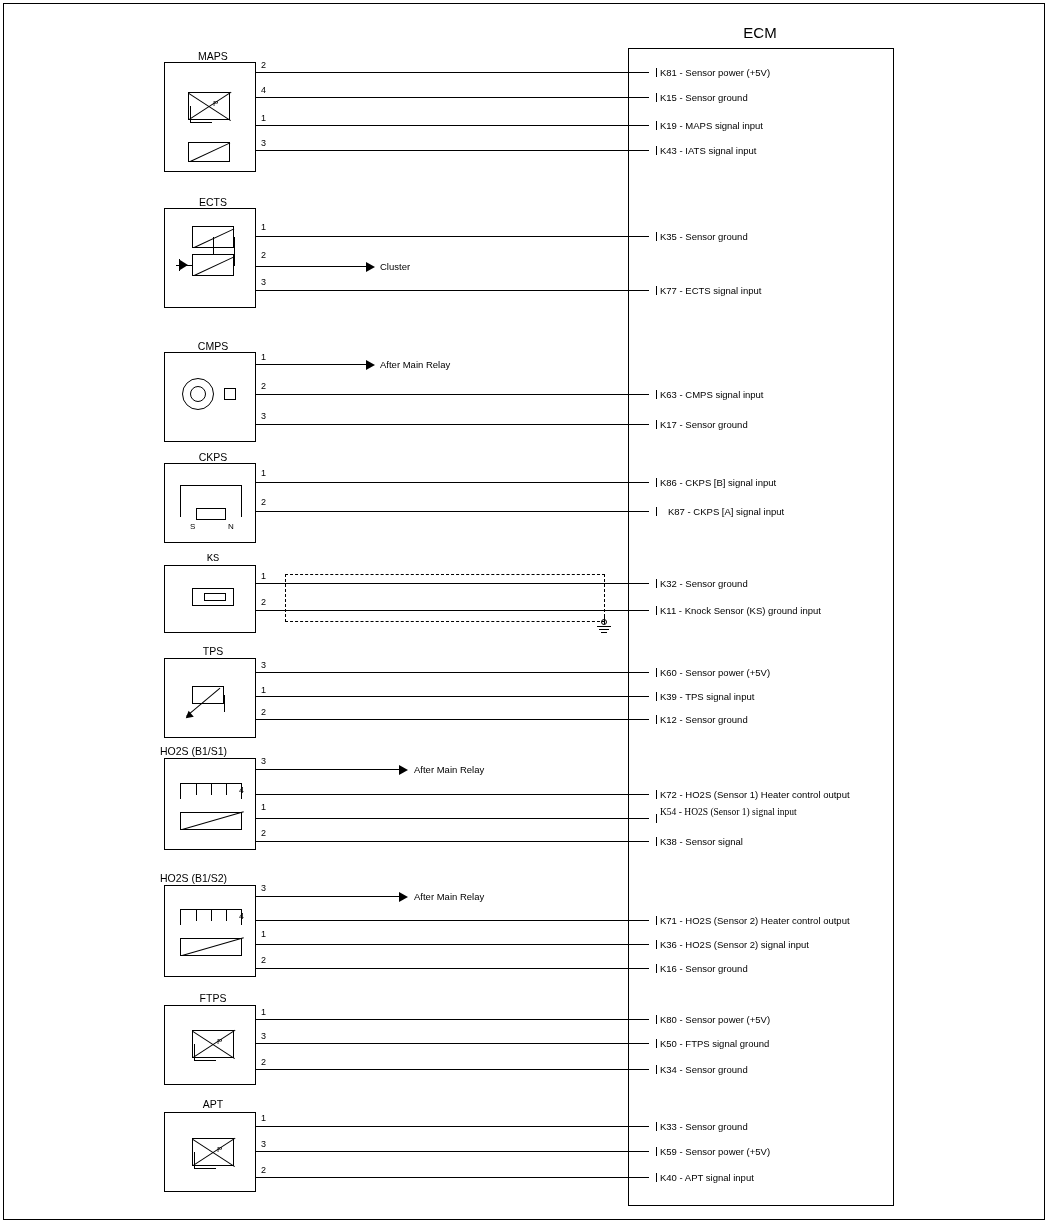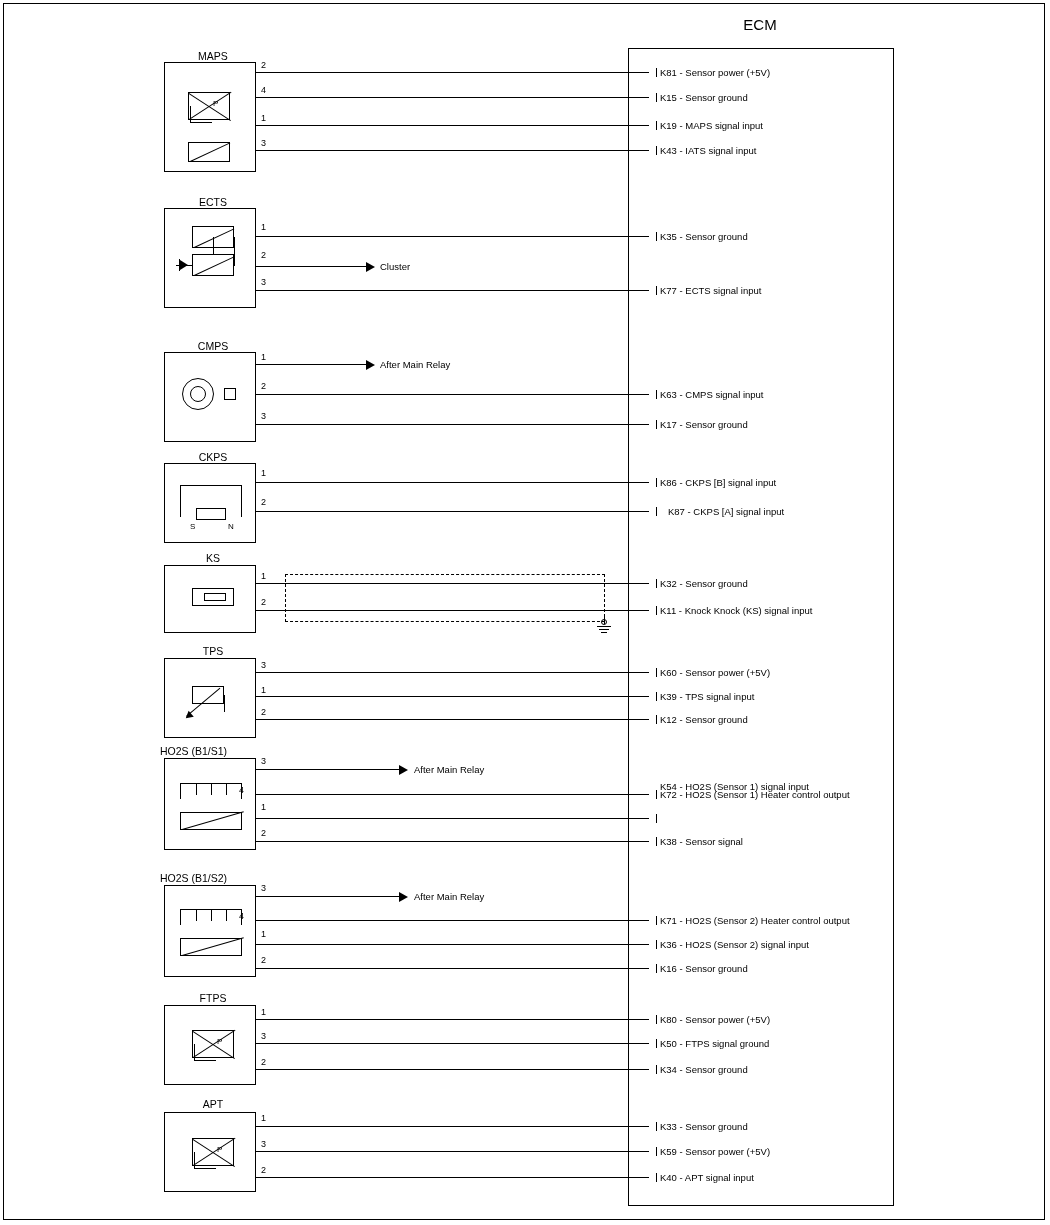--- a/index.html
+++ b/index.html
@@ -1,20 +1,20 @@
 <!DOCTYPE html>
 <html><head>
 <meta charset="utf-8">
 <style>
   html,body{margin:0;padding:0;background:#ffffff;}
   body{font-family:"Liberation Sans", sans-serif;}
   #page{position:relative;width:1050px;height:1225px;background:#fff;overflow:hidden;}
   .frame{position:absolute;left:3px;top:3px;width:1042px;height:1217px;border:1px solid #000;box-sizing:border-box;}
   .ecm-box{position:absolute;left:628px;top:48px;width:266px;height:1158px;border:1px solid #000;box-sizing:border-box;background:#fff;}
-  .ecm-title{position:absolute;left:700px;top:16px;width:120px;text-align:center;font-size:15px;color:#000;}
+  .ecm-title{position:absolute;left:700px;top:24px;width:120px;text-align:center;font-size:15px;color:#000;}
   .sensor-box{position:absolute;border:1px solid #000;box-sizing:border-box;background:#fff;}
   .sensor-label{position:absolute;font-size:10.5px;color:#000;text-align:center;}
   .pin-num{position:absolute;font-size:9px;color:#000;}
   .wire{position:absolute;background:#000;height:1px;}
   .vwire{position:absolute;background:#000;width:1px;}
   .pinlabel{position:absolute;font-size:9.5px;color:#000;white-space:nowrap;}
   .arrow{position:absolute;width:0;height:0;border-left:9px solid #000;border-top:5px solid transparent;border-bottom:5px solid transparent;}
   .arrowlabel{position:absolute;font-size:9.5px;color:#000;white-space:nowrap;text-align:center;}
   .inner{position:absolute;border:1px solid #000;box-sizing:border-box;background:#fff;}
   .dashed{position:absolute;border:1px dashed #000;box-sizing:border-box;background:transparent;}
@@ -123,41 +123,41 @@
   <div class="pin-num" style="left:261px;top:468px;">1</div>
   <div class="pin-num" style="left:261px;top:497px;">2</div>
 
   <div class="wire" style="left:256px;top:482px;width:393px;"></div>
   <div class="wire" style="left:256px;top:511px;width:393px;"></div>
   <div class="vwire" style="left:656px;top:478px;height:9px;"></div>
   <div class="vwire" style="left:656px;top:507px;height:9px;"></div>
   <div class="pinlabel" style="left:660px;top:477px;">K86 - CKPS [B] signal input</div>
   <div class="pinlabel" style="left:660px;top:506px;padding-left:8px;">K87 - CKPS [A] signal input</div>
 
-  <div class="sensor-label" style="left:168px;top:552px;width:90px;">KS</div>
+  <div class="sensor-label" style="left:168px;top:552px;width:90px;font-family:Liberation Mono, monospace;">KS</div>
   <div class="sensor-box" style="left:164px;top:565px;width:92px;height:68px;"></div>
   <div class="inner" style="left:192px;top:588px;width:42px;height:18px;"></div>
   <div class="inner" style="left:204px;top:593px;width:22px;height:8px;"></div>
 
   <div class="pin-num" style="left:261px;top:571px;">1</div>
   <div class="pin-num" style="left:261px;top:597px;">2</div>
 
   <div class="wire" style="left:256px;top:583px;width:393px;"></div>
   <div class="wire" style="left:256px;top:610px;width:393px;"></div>
   <div class="dashed" style="left:285px;top:574px;width:320px;height:48px;"></div>
   <div class="vwire" style="left:604px;top:616px;height:8px;"></div>
   <div class="circle" style="left:601px;top:619px;width:6px;height:6px;"></div>
   <div class="gnd1" style="left:597px;top:626px;width:14px;"></div>
   <div class="gnd2" style="left:599px;top:629px;width:10px;"></div>
   <div class="gnd3" style="left:601px;top:632px;width:6px;"></div>
 
   <div class="vwire" style="left:656px;top:579px;height:9px;"></div>
   <div class="vwire" style="left:656px;top:606px;height:9px;"></div>
   <div class="pinlabel" style="left:660px;top:578px;">K32 - Sensor ground</div>
-  <div class="pinlabel" style="left:660px;top:605px;">K11 - Knock Knock (KS) signal input</div>
+  <div class="pinlabel" style="left:660px;top:605px;">K11 - Knock Sensor (KS) ground input</div>
 
   <div class="sensor-label" style="left:168px;top:645px;width:90px;">TPS</div>
   <div class="sensor-box" style="left:164px;top:658px;width:92px;height:80px;"></div>
   <div class="inner" style="left:192px;top:686px;width:32px;height:18px;"></div>
   <div class="diag" style="left:186px;top:716px;width:44px;transform:rotate(-40deg);"></div>
   <div class="arrow" style="left:185px;top:712px;transform:rotate(140deg);border-left-width:7px;border-top-width:4px;border-bottom-width:4px;"></div>
   <div class="vwire" style="left:224px;top:695px;height:17px;"></div>
 
   <div class="pin-num" style="left:261px;top:660px;">3</div>
   <div class="pin-num" style="left:261px;top:685px;">1</div>
@@ -190,21 +190,21 @@
   <div class="wire" style="left:256px;top:769px;width:143px;"></div>
   <div class="arrow" style="left:399px;top:765px;"></div>
   <div class="arrowlabel" style="left:414px;top:764px;">After Main Relay</div>
   <div class="wire" style="left:256px;top:794px;width:393px;"></div>
   <div class="wire" style="left:256px;top:818px;width:393px;"></div>
   <div class="wire" style="left:256px;top:841px;width:393px;"></div>
   <div class="vwire" style="left:656px;top:790px;height:9px;"></div>
   <div class="vwire" style="left:656px;top:814px;height:9px;"></div>
   <div class="vwire" style="left:656px;top:837px;height:9px;"></div>
   <div class="pinlabel" style="left:660px;top:789px;">K72 - HO2S (Sensor 1) Heater control output</div>
-  <div class="pinlabel" style="left:660px;top:781px;">K54 - HO2S (Sensor 1) signal input</div>
+  <div class="pinlabel" style="left:660px;top:807px;font-family:Liberation Serif, serif;">K54 - HO2S (Sensor 1) signal input</div>
   <div class="pinlabel" style="left:660px;top:836px;">K38 - Sensor signal</div>
 
   <div class="sensor-label" style="left:160px;top:872px;width:110px;text-align:left;">HO2S (B1/S2)</div>
   <div class="sensor-box" style="left:164px;top:885px;width:92px;height:92px;"></div>
   <div class="inner" style="left:180px;top:909px;width:62px;height:16px;border-bottom:none;"></div>
   <div class="vwire" style="left:196px;top:909px;height:12px;"></div>
   <div class="vwire" style="left:211px;top:909px;height:12px;"></div>
   <div class="vwire" style="left:226px;top:909px;height:12px;"></div>
   <div class="inner" style="left:180px;top:938px;width:62px;height:18px;"></div>
   <div class="diag" style="left:182px;top:955px;width:64px;transform:rotate(-16deg);"></div>

